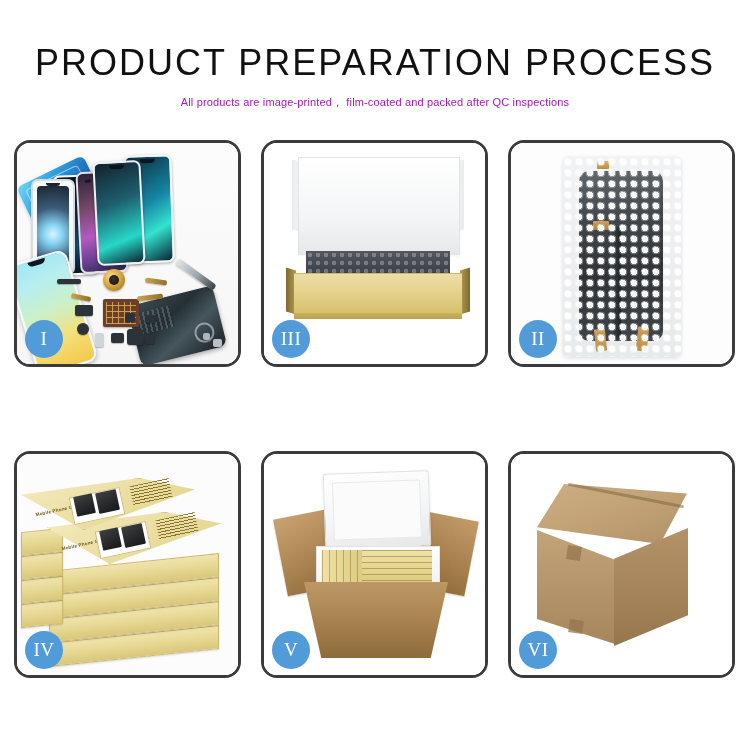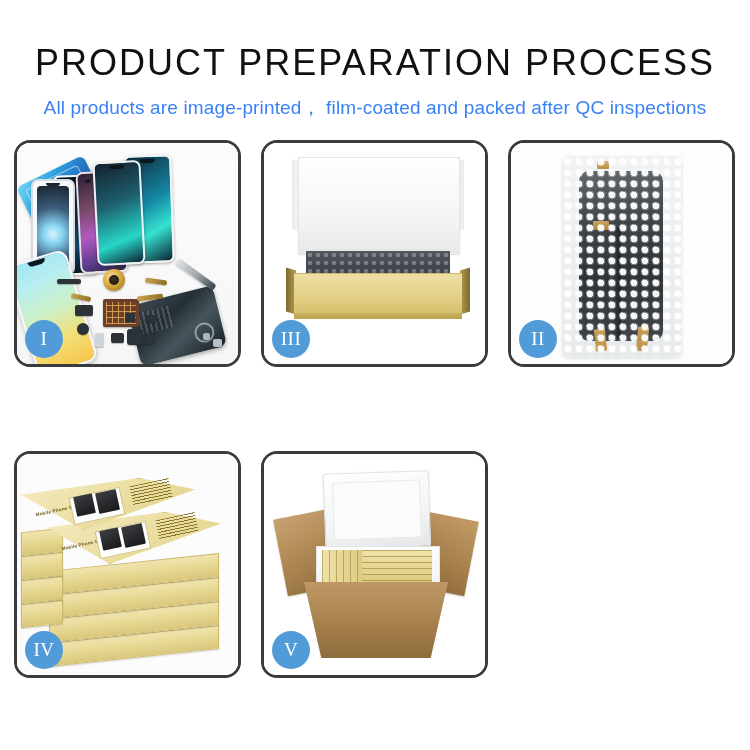--- a/index.html
+++ b/index.html
@@ -37,24 +37,24 @@
     font-weight: 400;
     letter-spacing: 2.0px;
     color: #111111;
     line-height: 1.05;
     white-space: nowrap;
   }
   .subtitle {
     margin: 0;
     padding-top: 13px;
     font-family: "Liberation Sans", sans-serif;
-    font-size: 19px;
+    font-size: 11px;
     font-weight: 400;
     letter-spacing: 0.15px;
-    color: #3b82f6;
+    color: #a21caf;
     white-space: nowrap;
   }
 
   
   .grid {
     position: absolute;
     left: 14px;
     top: 140px;
     width: 722px;
     display: grid;
@@ -549,16 +549,28 @@
         <div class="c5-flapR"></div>
         <div class="foam-lid"></div>
         <div class="foam-tray"></div>
         <div class="y-stack"></div>
         <div class="y-stack-v"></div>
         <div class="c5-body"></div>
       </div>
       <div class="badge">V</div>
     </div>
 
+    <div class="panel">
+      <div class="panel-photo">
+        <div class="p6-bg"></div>
+        <div class="c6-top"></div>
+        <div class="c6-front"></div>
+        <div class="c6-side"></div>
+        <div class="c6-seam"></div>
+        <div class="c6-tape" style="left:56px; top:92px; width:14px; height:14px; transform:rotate(8deg);"></div>
+        <div class="c6-tape" style="left:58px; top:166px; width:14px; height:13px; transform:rotate(8deg);"></div>
+      </div>
+      <div class="badge">VI</div>
+    </div>
 
   </div>
 
 </div>
 
 </body></html>

